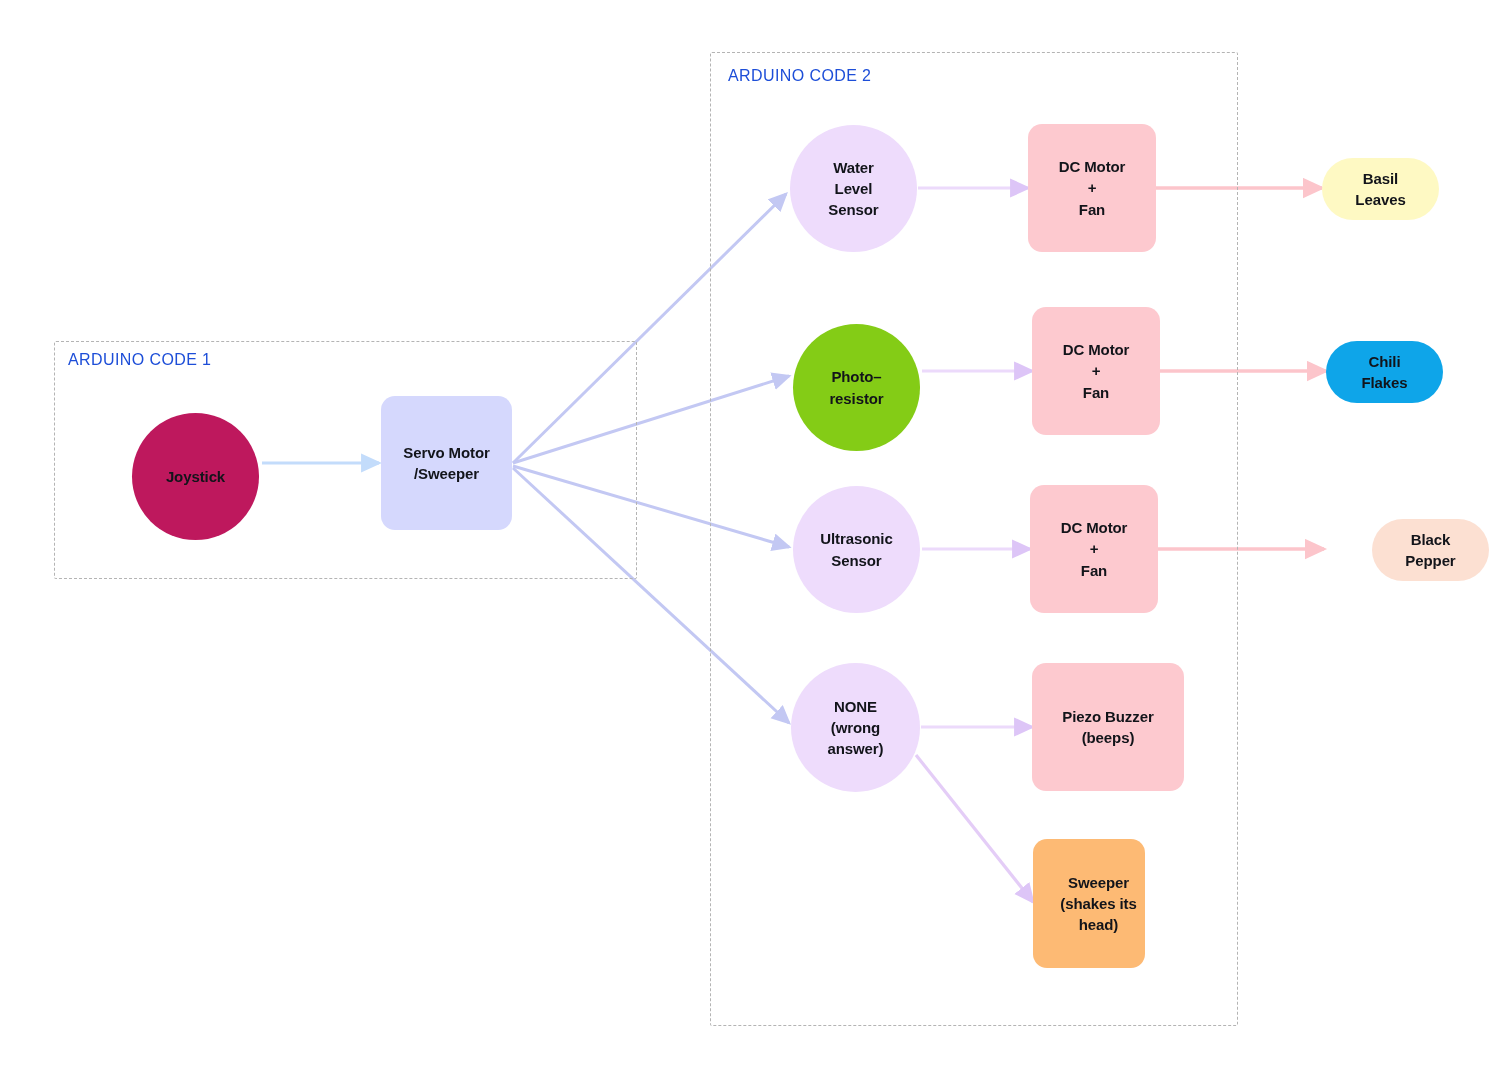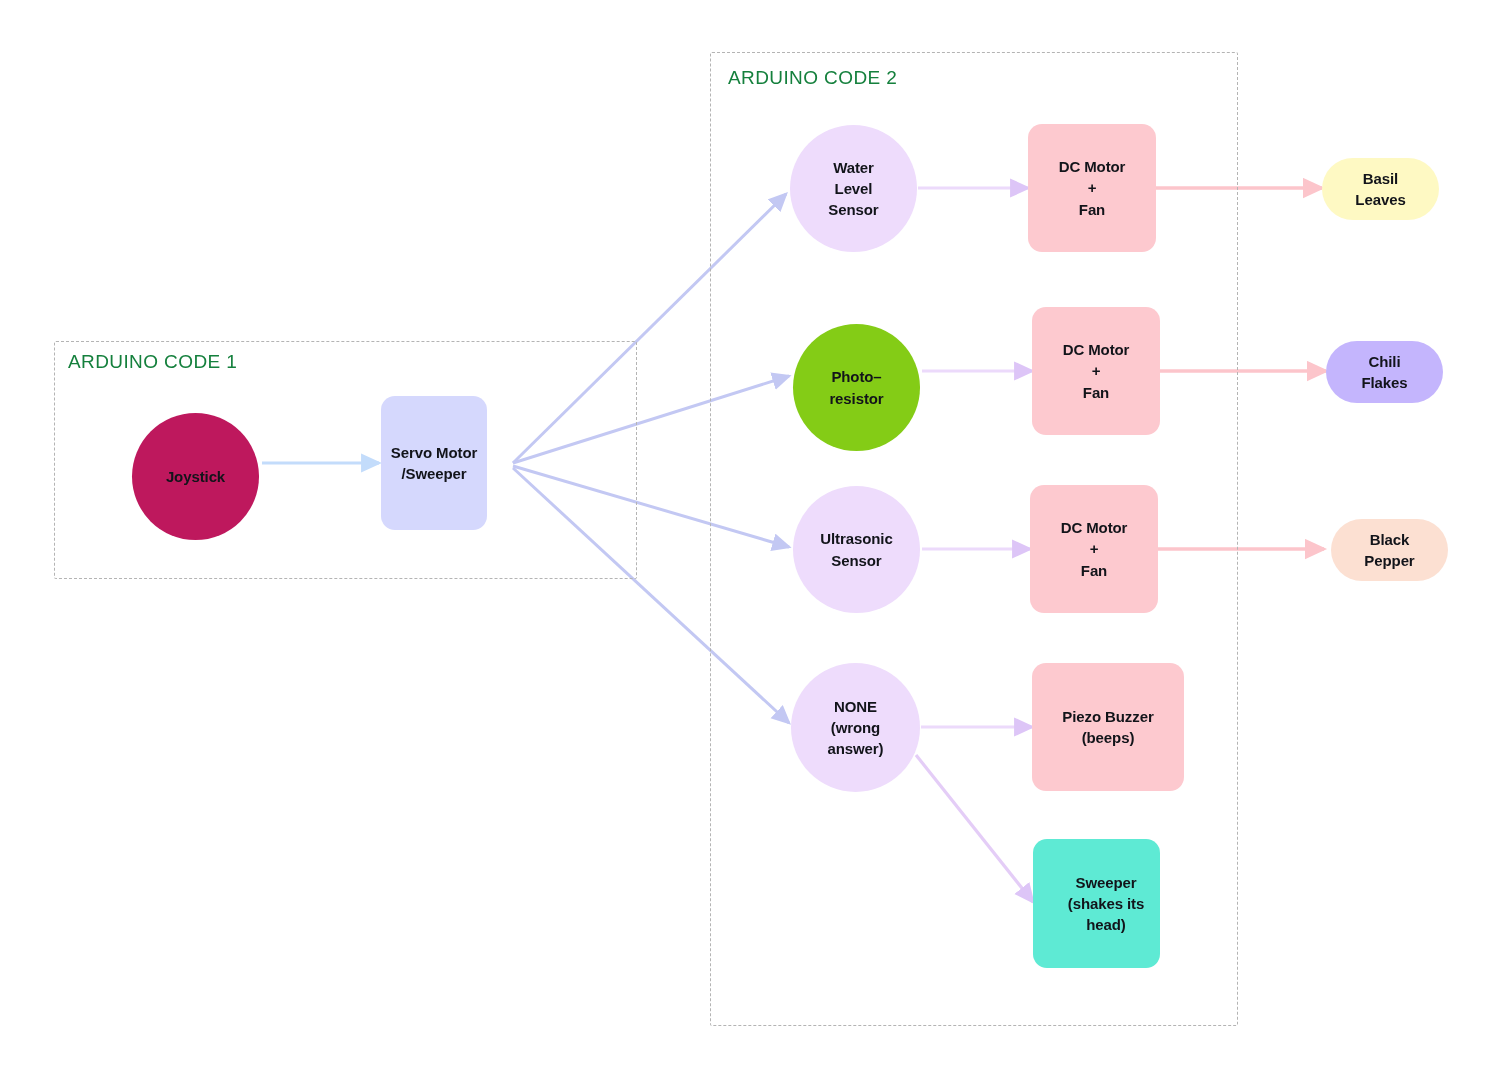--- a/index.html
+++ b/index.html
@@ -24,22 +24,22 @@
     pointer-events: none;
   }
   .group-box {
     position: absolute;
     border: 1.6px dashed #b4b4b4;
     border-radius: 2px;
     box-sizing: border-box;
   }
   .group-label {
     position: absolute;
-    color: #15803d;
-    font-size: 19px;
+    color: #1d4ed8;
+    font-size: 16px;
     letter-spacing: 0.4px;
     font-weight: 400;
     white-space: nowrap;
   }
   .node {
     position: absolute;
     display: flex;
     align-items: center;
     justify-content: center;
     text-align: center;
@@ -97,21 +97,21 @@
   <div class="group-box" style="left:54px; top:341px; width:583px; height:238px;"></div>
   <div class="group-label" style="left:68px; top:351px;">ARDUINO CODE 1</div>
 
   <div class="group-box" style="left:710px; top:52px; width:528px; height:974px;"></div>
   <div class="group-label" style="left:728px; top:67px;">ARDUINO CODE 2</div>
 
   <div class="node circle" style="left:132px; top:413px; width:127px; height:127px; background:#be185d;text-align:center;">
     <span>Joystick</span>
   </div>
 
-  <div class="node rounded" style="left:381px; top:396px; width:106px; height:134px; background:#d5d8fd;">
+  <div class="node rounded" style="left:381px; top:396px; width:131px; height:134px; background:#d5d8fd;">
     <span>Servo Motor<br>/Sweeper</span>
   </div>
 
   <div class="node circle" style="left:790px; top:125px; width:127px; height:127px; background:#eedcfc;">
     <span>Water<br>Level<br>Sensor</span>
   </div>
 
   <div class="node circle" style="left:793px; top:324px; width:127px; height:127px; background:#84cc16;">
     <span>Photo–<br>resistor</span>
   </div>
@@ -133,29 +133,29 @@
   </div>
 
   <div class="node rounded" style="left:1030px; top:485px; width:128px; height:128px; background:#fdc9cf;">
     <span>DC Motor<br>+<br>Fan</span>
   </div>
 
   <div class="node rounded" style="left:1032px; top:663px; width:152px; height:128px; background:#fdc9cf;">
     <span>Piezo Buzzer<br>(beeps)</span>
   </div>
 
-  <div class="node rounded" style="left:1033px; top:839px; width:127px; height:129px; background:#5eead4;padding-left:19px;">
+  <div class="node rounded" style="left:1033px; top:839px; width:112px; height:129px; background:#fdba74;padding-left:19px;">
     <span>Sweeper<br>(shakes its<br>head)</span>
   </div>
 
   <div class="node capsule" style="left:1322px; top:158px; width:117px; height:62px; background:#fef9c3;">
     <span>Basil<br>Leaves</span>
   </div>
 
-  <div class="node capsule" style="left:1326px; top:341px; width:117px; height:62px; background:#c4b5fd;align-items:center;">
+  <div class="node capsule" style="left:1326px; top:341px; width:117px; height:62px; background:#0ea5e9;align-items:center;">
     <span>Chili<br>Flakes</span>
   </div>
 
-  <div class="node capsule" style="left:1331px; top:519px; width:117px; height:62px; background:#fce0d2;">
+  <div class="node capsule" style="left:1372px; top:519px; width:117px; height:62px; background:#fce0d2;">
     <span>Black<br>Pepper</span>
   </div>
 
 </div>
 
 </body></html>

